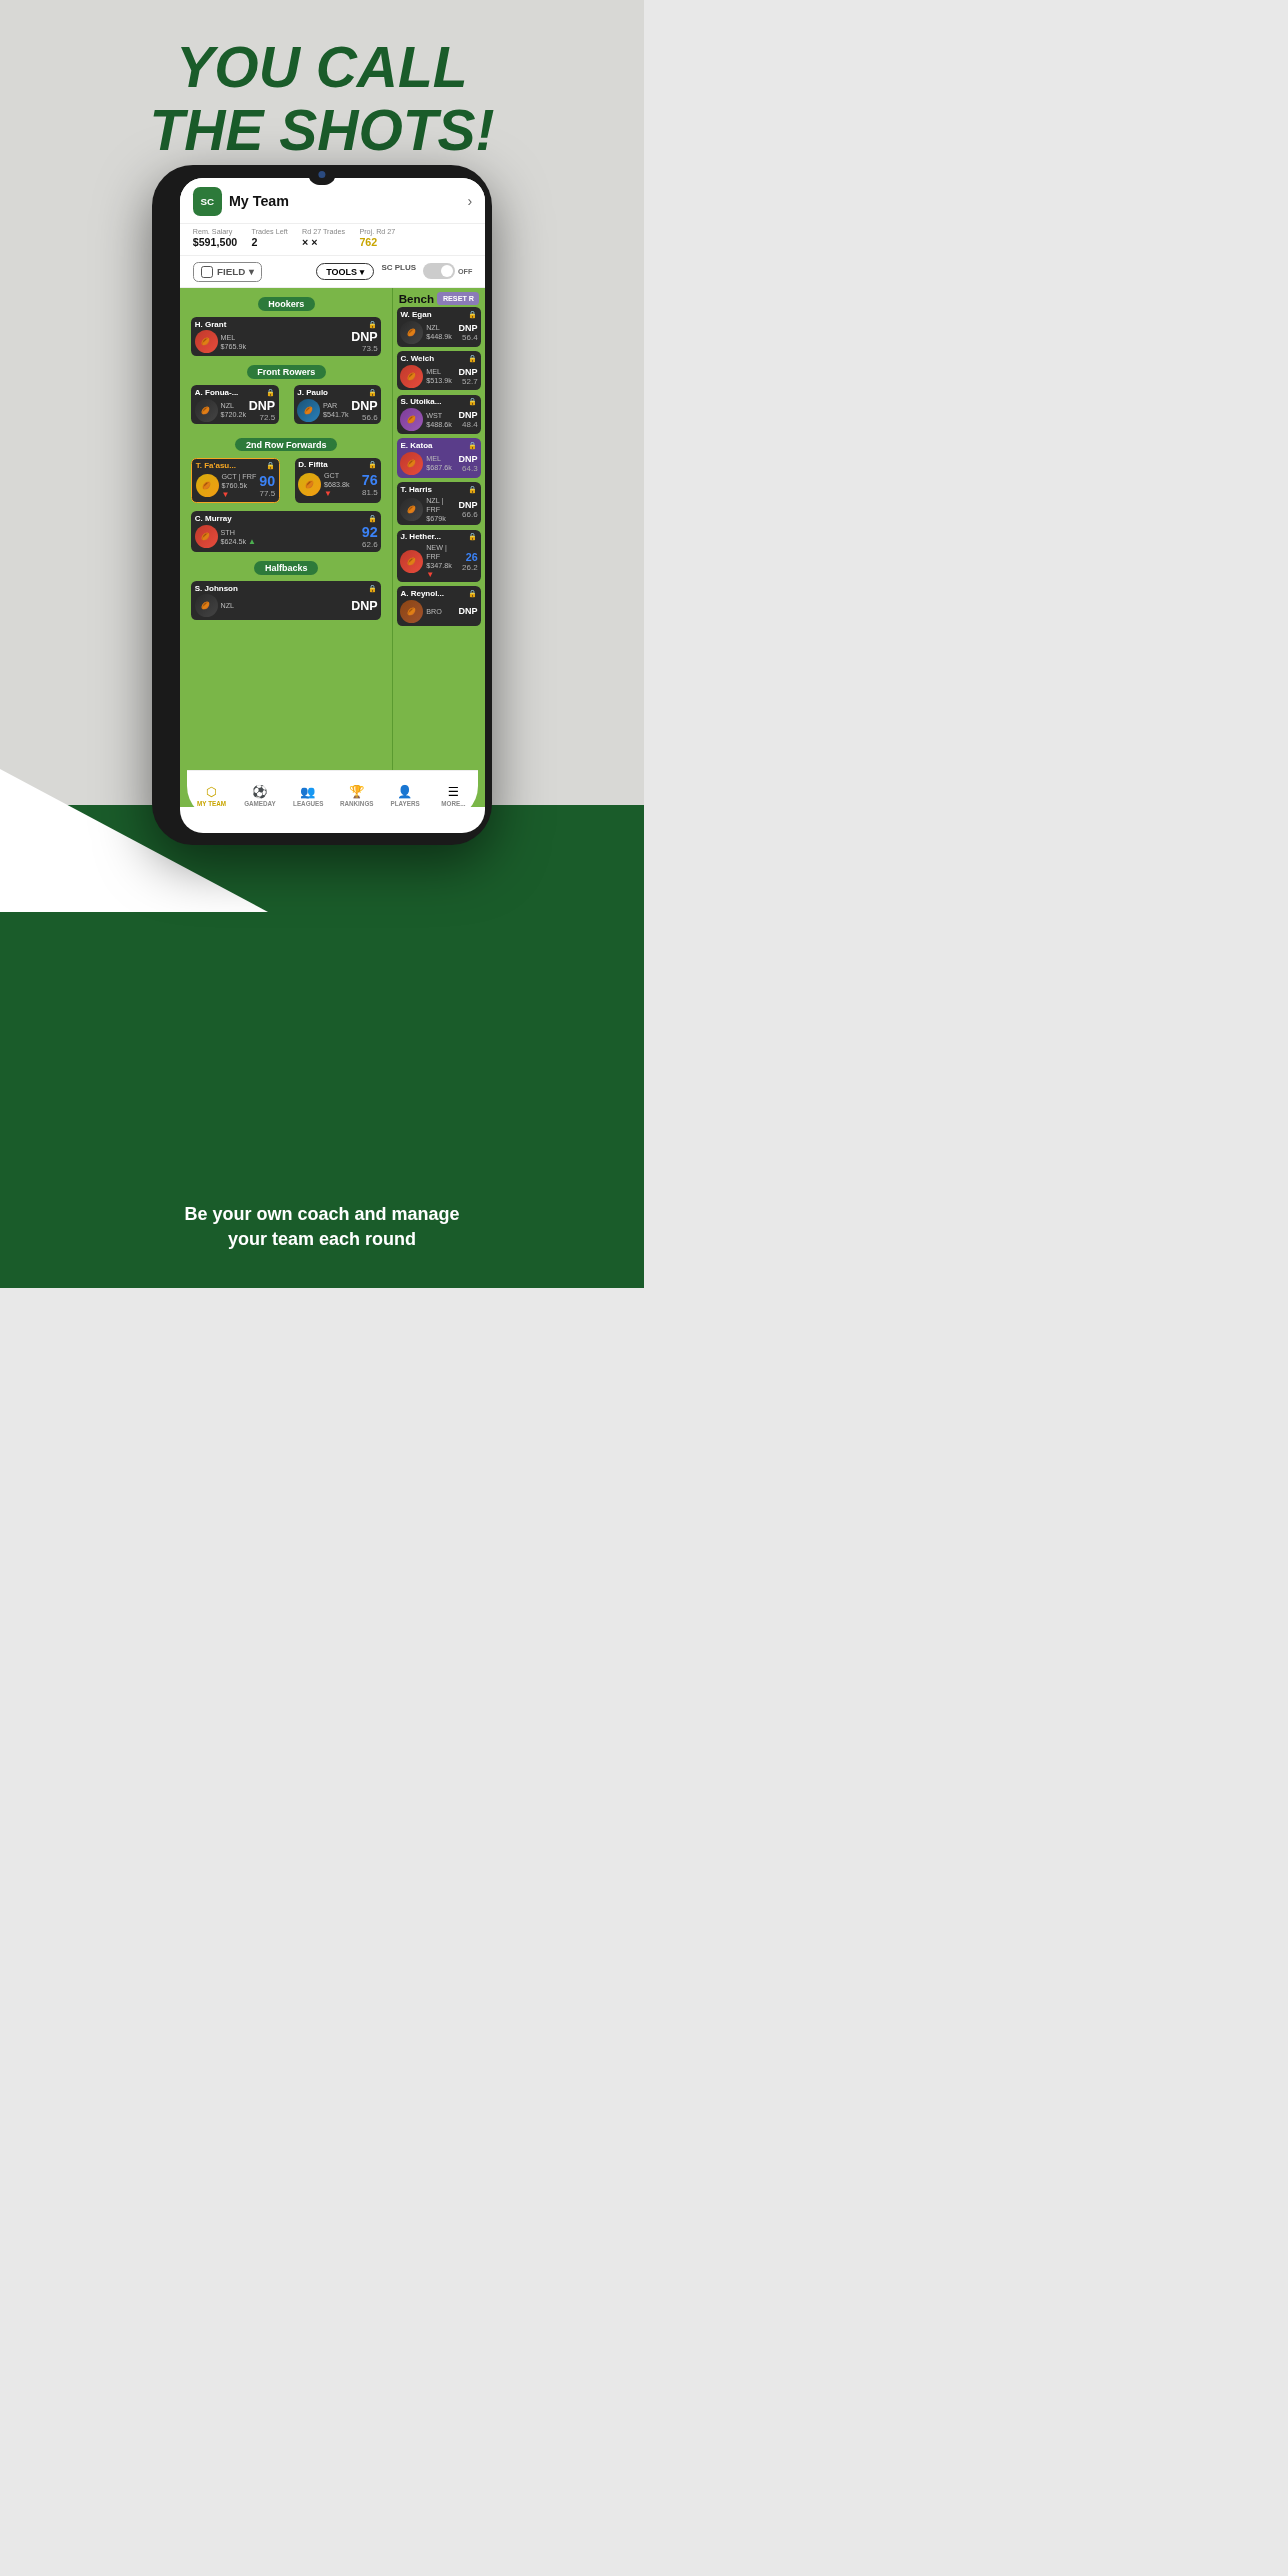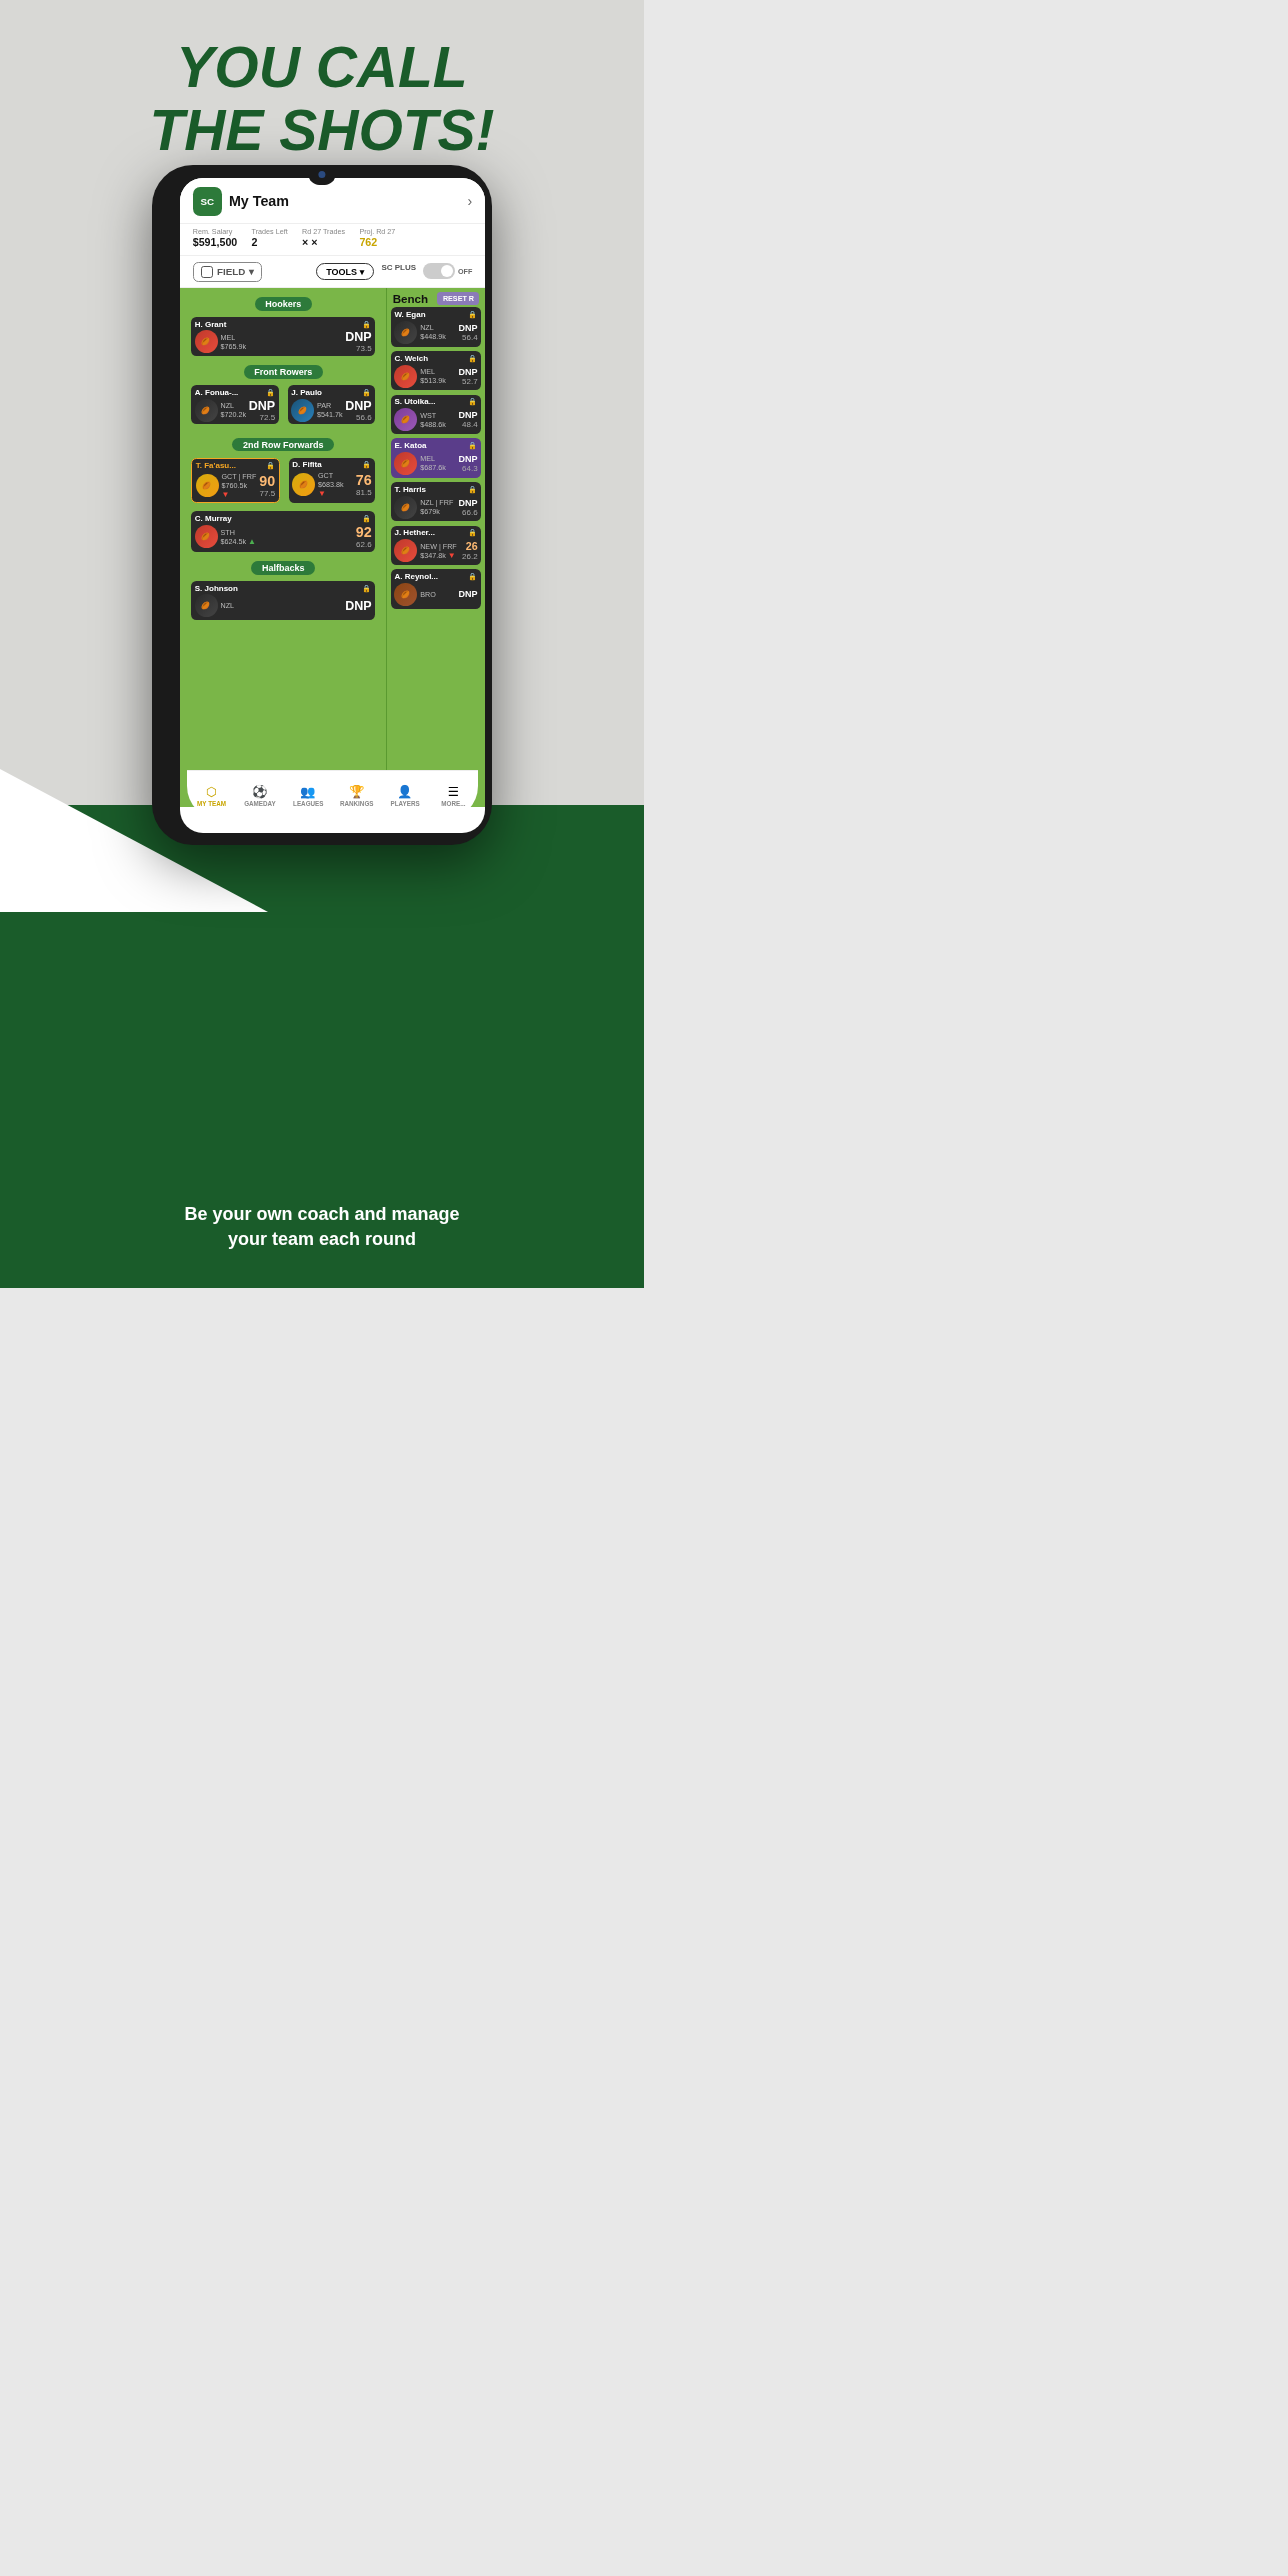--- a/index.html
+++ b/index.html
@@ -345,26 +345,26 @@
       font-weight: 900;
       color: white;
     }
     .player-sub-score {
       font-size: 8px;
       color: #aaa;
     }
     .player-big-score {
       font-size: 14.3px;
       font-weight: 900;
-      color: #fdba74;
+      color: #3b82f6;
     }
 
     .two-col {
       display: flex;
-      gap: 9px;
+      gap: 15px;
     }
     .two-col .player-card {
       flex: 1;
     }
 
     .arrow-up { color: #4caf50; font-size: 8px; }
     .arrow-down { color: #f44336; font-size: 8px; }
 
     
     .bottom-nav {

